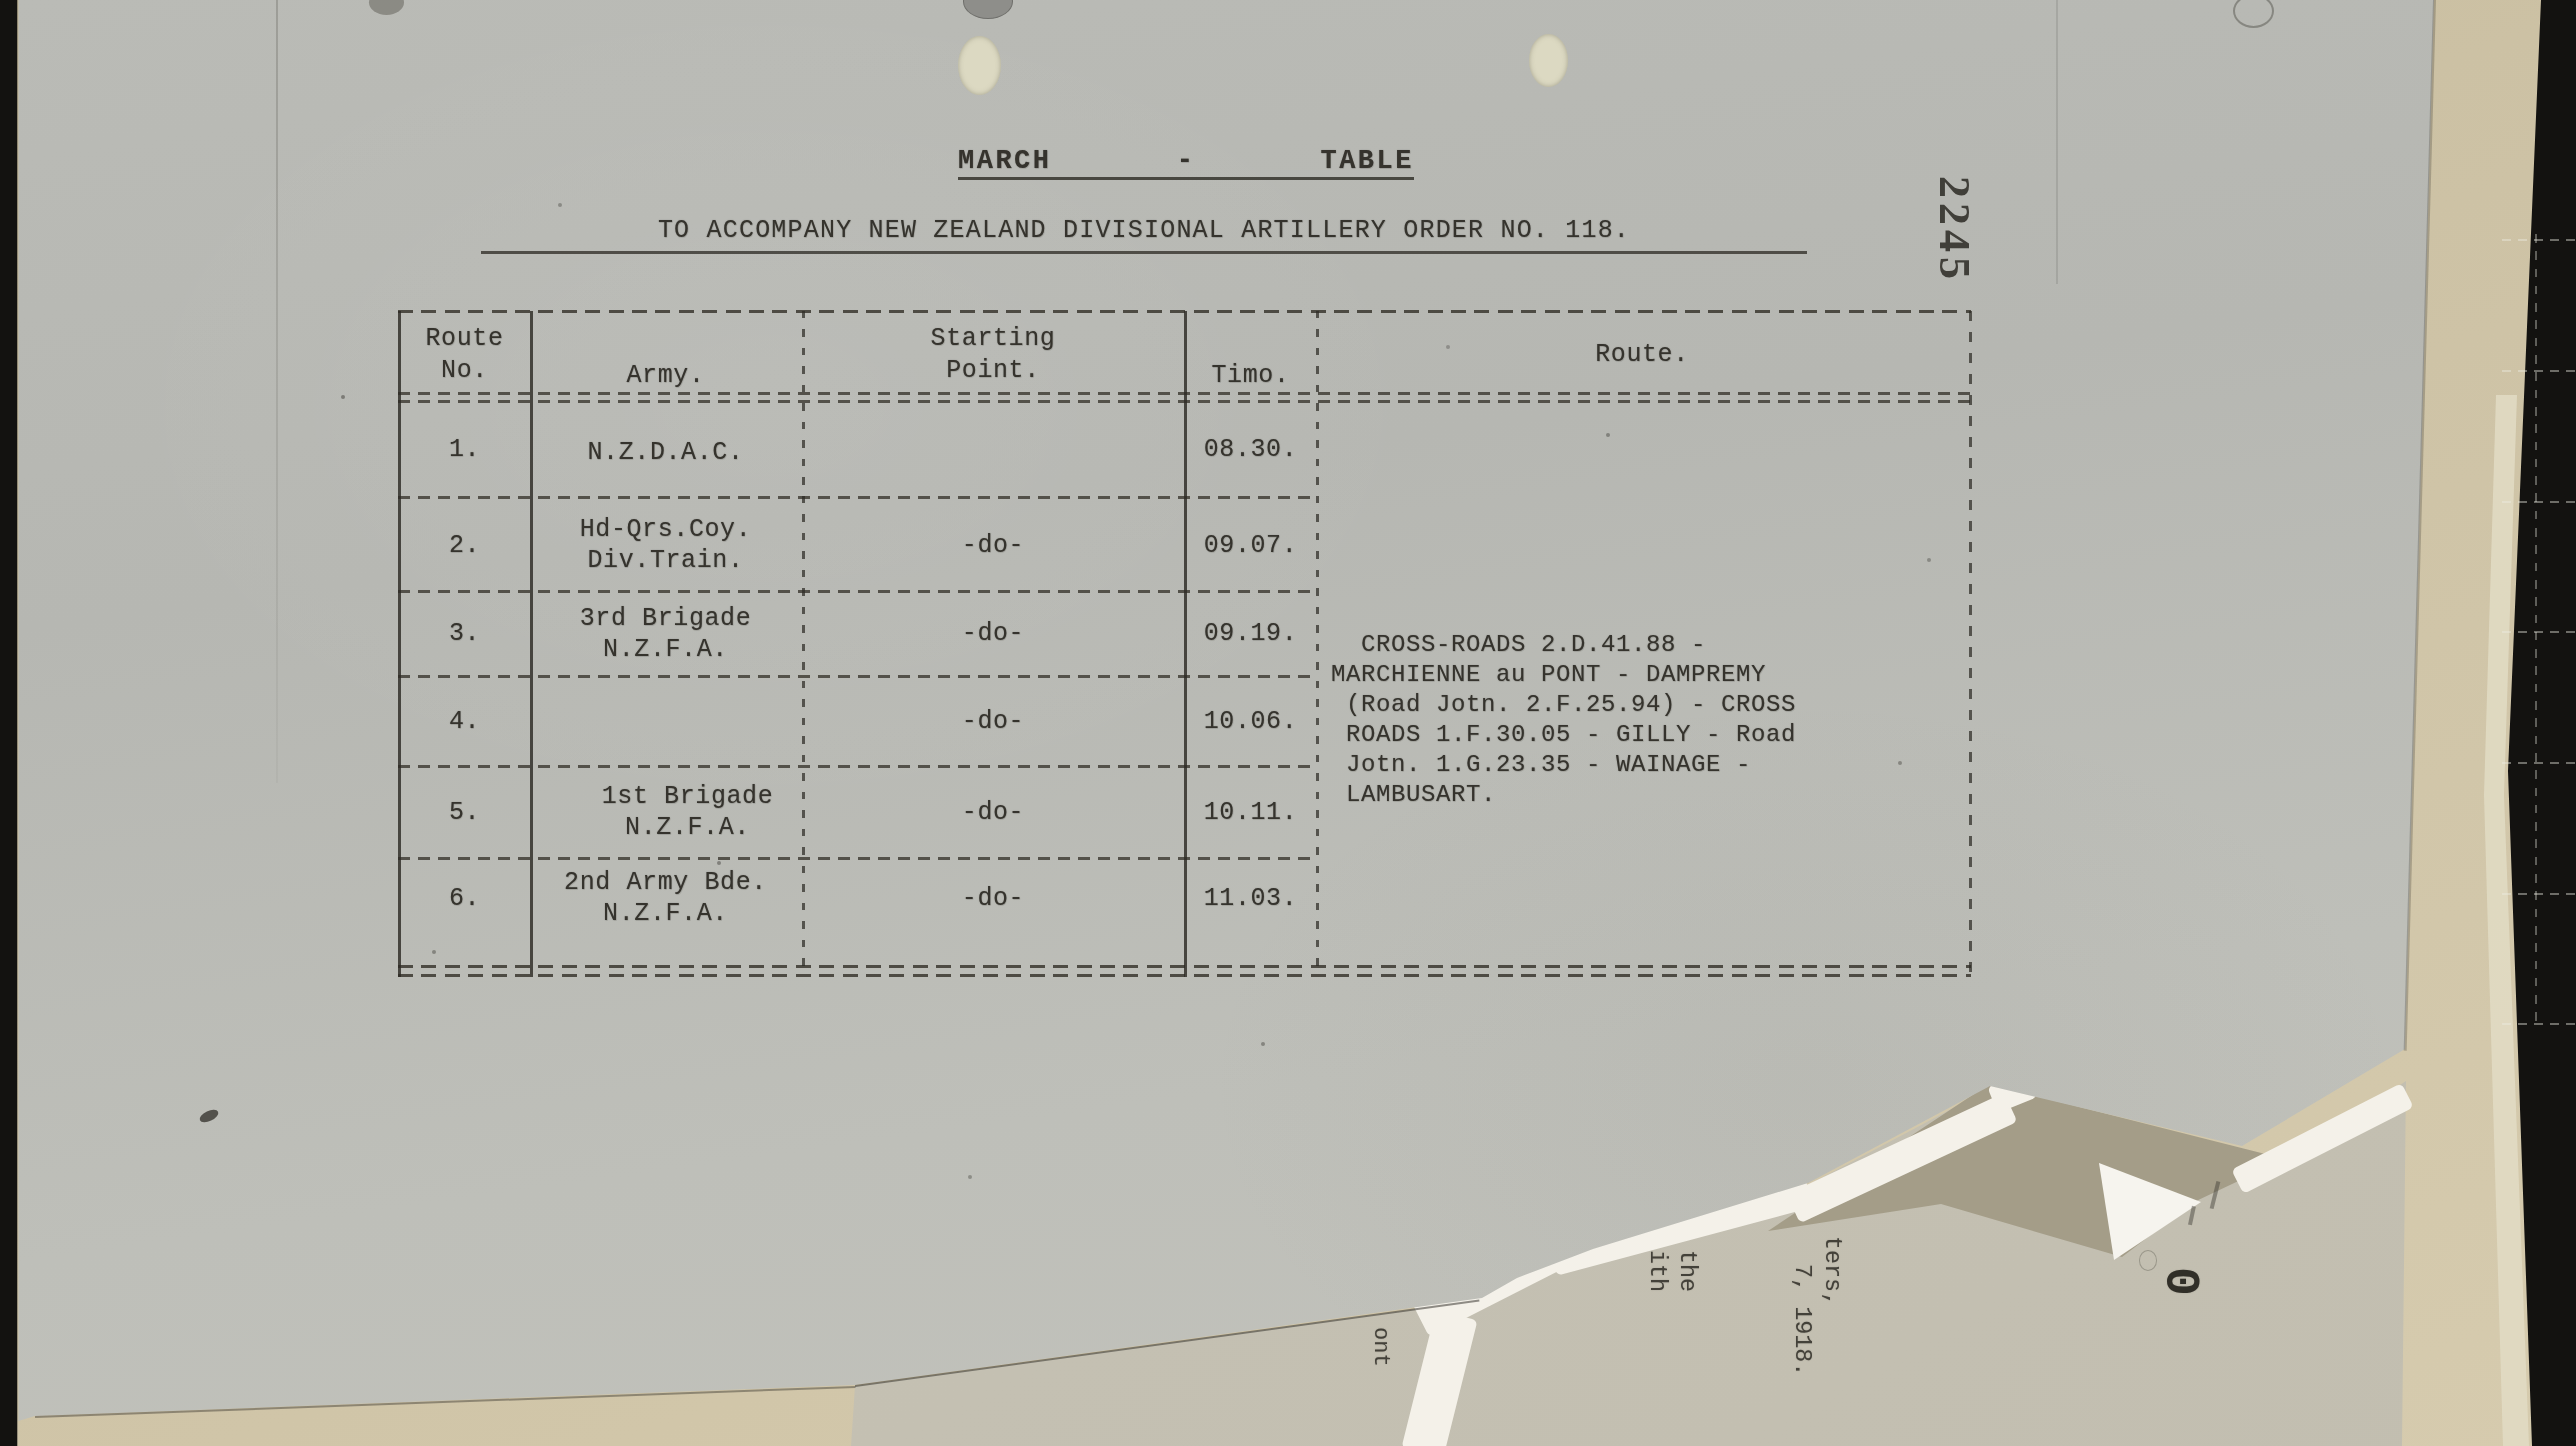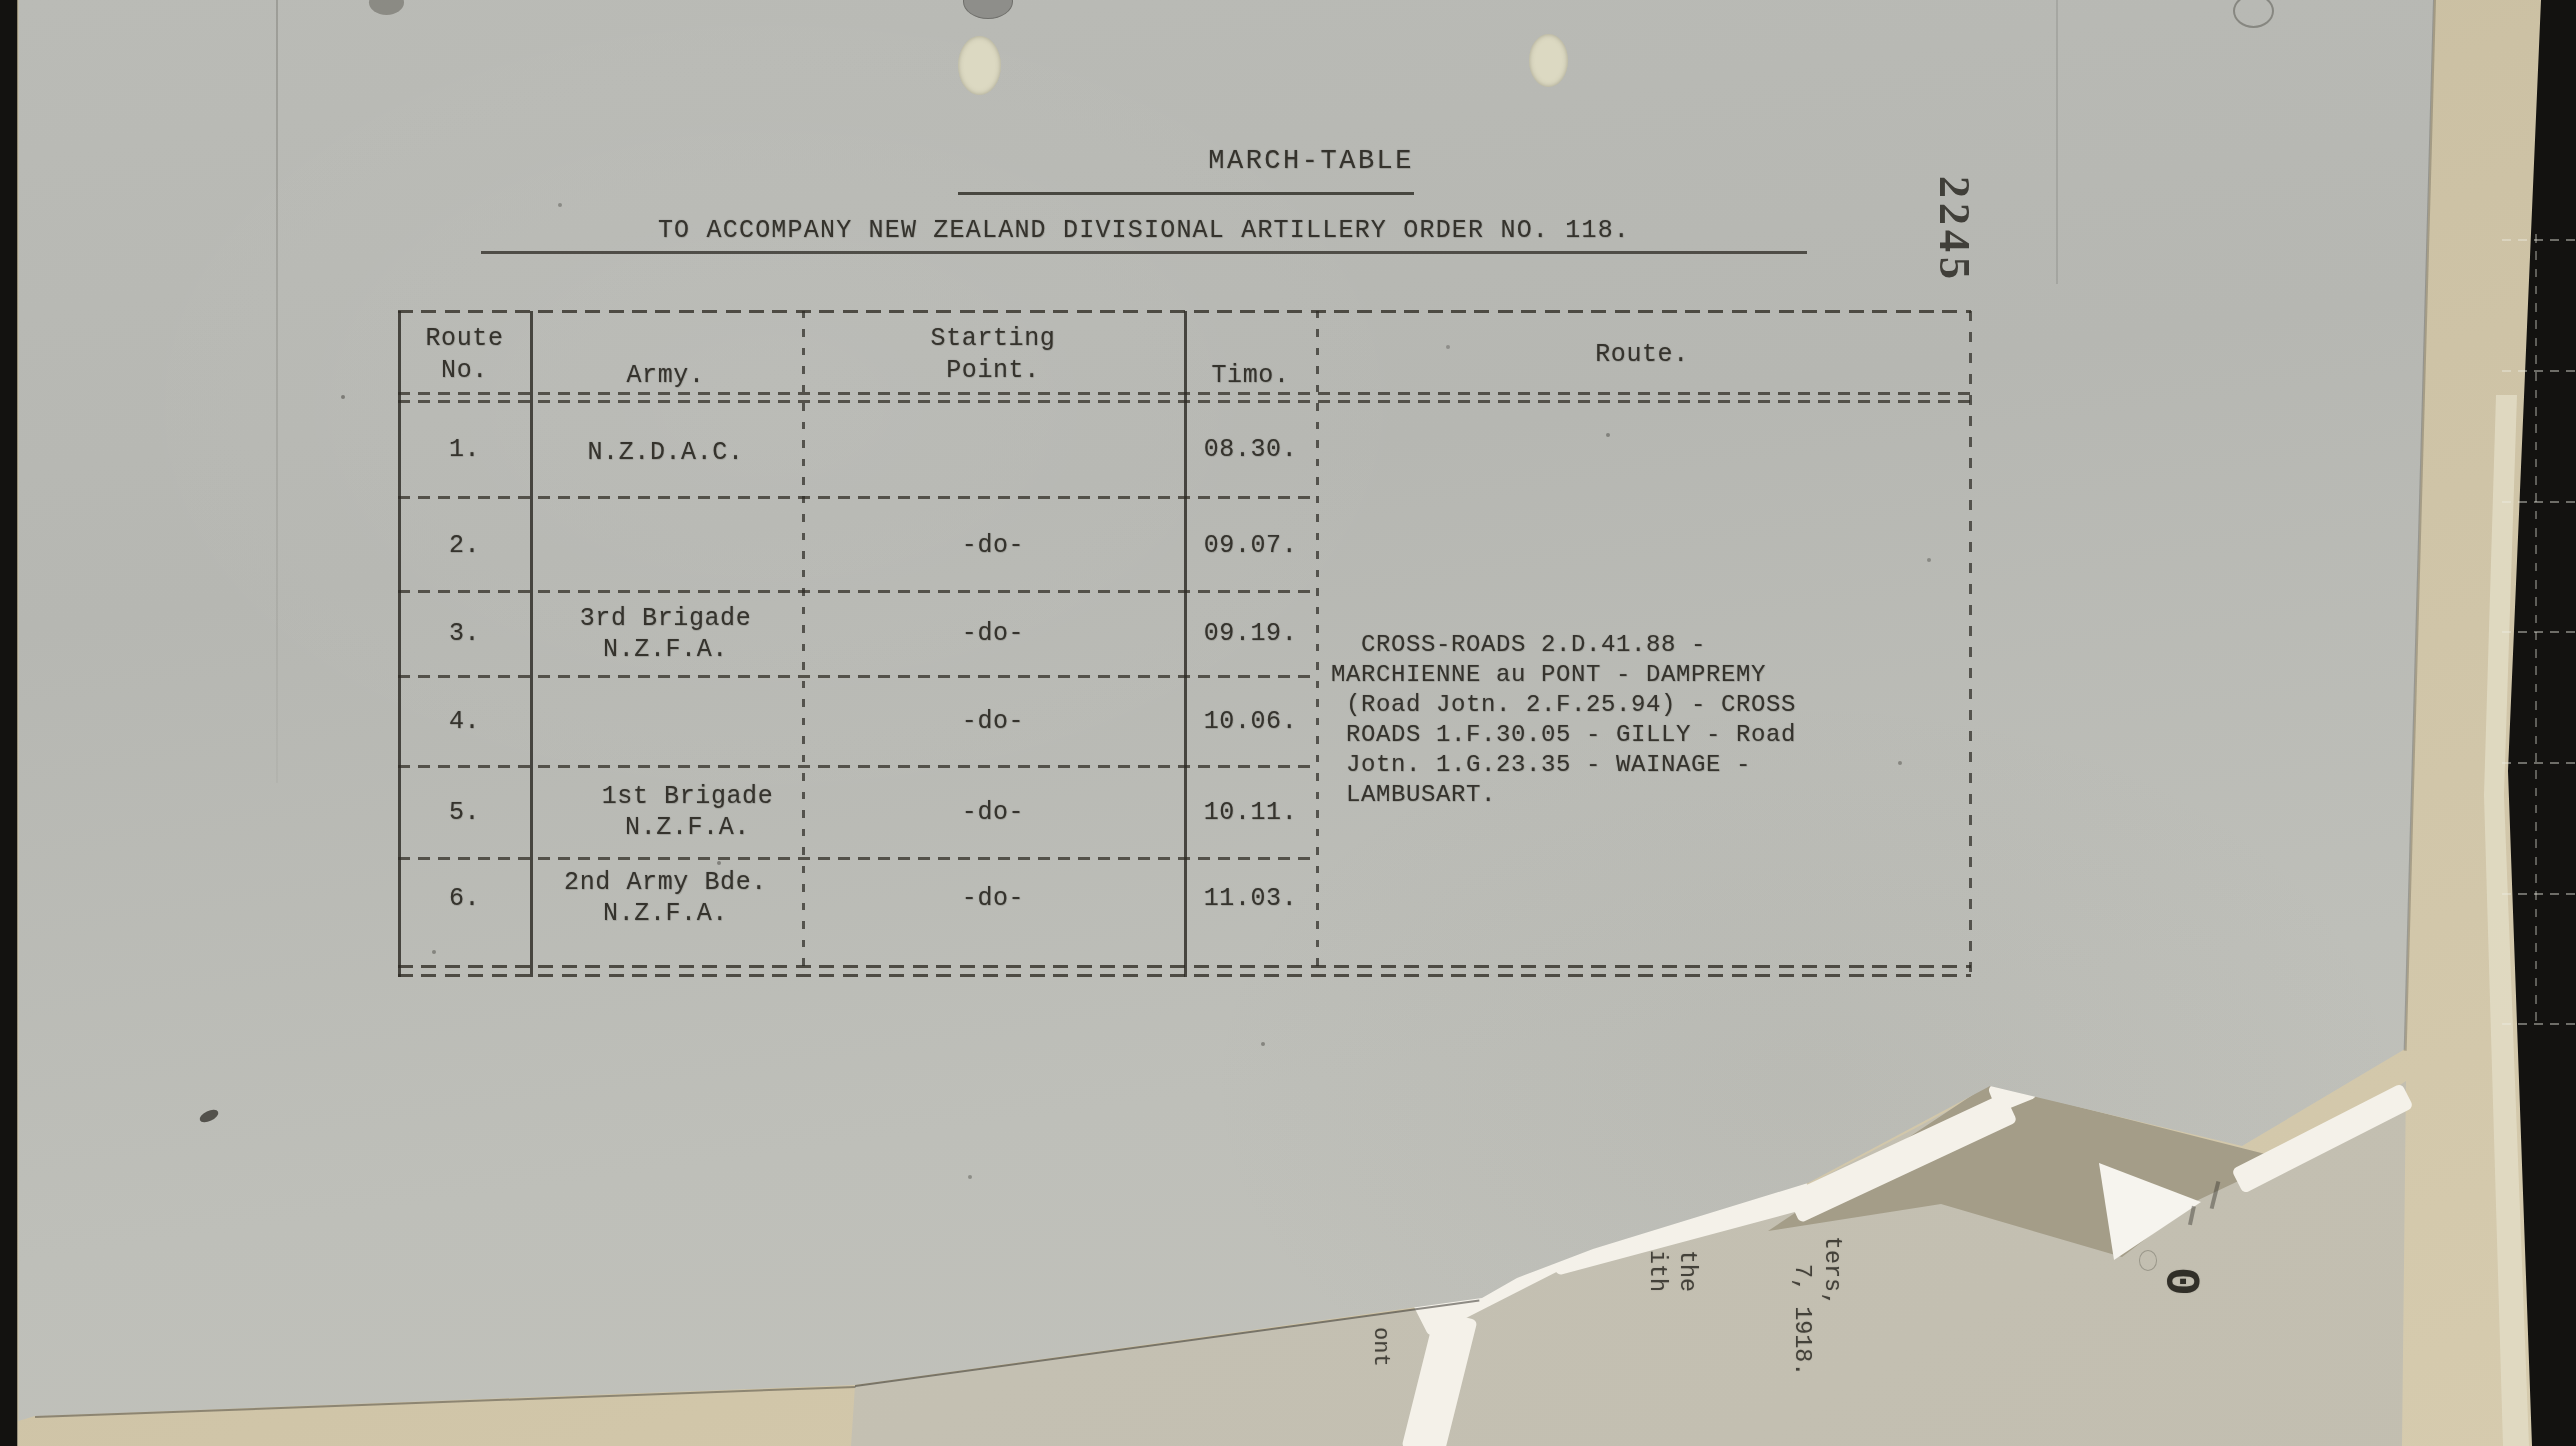--- a/index.html
+++ b/index.html
@@ -35,23 +35,23 @@
   .v-solid{position:absolute;width:2.5px;background:rgba(45,43,37,.82);}
   .v-dot{position:absolute;width:2.5px;
     background:repeating-linear-gradient(180deg,rgba(45,43,37,.72) 0 7.4px,rgba(0,0,0,0) 7.4px 18.5px);}
   .v-dash{position:absolute;width:2.5px;
     background:repeating-linear-gradient(180deg,rgba(45,43,37,.72) 0 10px,rgba(0,0,0,0) 10px 21px);}
 
   .cell{position:absolute;display:flex;align-items:center;justify-content:center;
     text-align:center;font-size:25px;line-height:31px;letter-spacing:0.6px;}
   .hdr{font-size:25px;line-height:32px;}
 
-  .title-row{display:flex;justify-content:flex-end;align-items:baseline;
-    border-bottom:3.7px solid rgba(52,50,44,.85);padding-bottom:16px;
-    font-size:27px;letter-spacing:2.5px;}
+  .title-row{display:flex;justify-content:space-between;align-items:baseline;
+    border-bottom:3.7px solid rgba(52,50,44,.85);padding-bottom:1px;
+    font-size:27px;letter-spacing:2.5px;font-weight:bold;}
   .subtitle{text-align:center;border-bottom:3.7px solid rgba(52,50,44,.8);padding-bottom:6.2px;
     font-size:25px;letter-spacing:1.2px;}
 
   .rot90{transform:rotate(90deg);transform-origin:top left;}
   .stamp{font-family:"Liberation Serif","DejaVu Serif",serif;font-weight:600;
     font-size:44px;letter-spacing:5px;color:rgba(48,46,40,.88);}
   .frag{font-size:23.4px;line-height:30px;color:rgba(55,52,45,.88);
     text-shadow:0 0 1.2px rgba(55,52,45,.3);}
 
   .hole{position:absolute;border-radius:50%;}
@@ -151,20 +151,22 @@
     <div class="cell hdr type pre" style="left:802px;top:312px;width:382px;height:85px;">Starting
 Point.</div>
     <div class="cell hdr type" style="left:1184px;top:312px;width:133px;height:85px;align-items:flex-end;padding-bottom:5px;box-sizing:border-box;">Timo.</div>
     <div class="cell hdr type" style="left:1316px;top:312px;width:652px;height:85px;">Route.</div>
 
     <div class="cell type" style="left:398px;top:401px;width:133px;height:97px;">1.</div>
     <div class="cell type" style="left:530px;top:404px;width:271px;height:97px;">N.Z.D.A.C.</div>
     <div class="cell type" style="left:1184px;top:401px;width:133px;height:97px;">08.30.</div>
 
     <div class="cell type" style="left:398px;top:498px;width:133px;height:94px;">2.</div>
+    <div class="cell type pre" style="left:530px;top:498px;width:271px;height:94px;">Hd-Qrs.Coy.
+Div.Train.</div>
     <div class="cell type" style="left:802px;top:498px;width:382px;height:94px;">-do-</div>
     <div class="cell type" style="left:1184px;top:498px;width:133px;height:94px;">09.07.</div>
 
     <div class="cell type" style="left:398px;top:591px;width:133px;height:85px;">3.</div>
     <div class="cell type pre" style="left:530px;top:591px;width:271px;height:85px;">3rd Brigade
 N.Z.F.A.</div>
     <div class="cell type" style="left:802px;top:591px;width:382px;height:85px;">-do-</div>
     <div class="cell type" style="left:1184px;top:591px;width:133px;height:85px;">09.19.</div>
 
     <div class="cell type" style="left:398px;top:676px;width:133px;height:90px;">4.</div>

